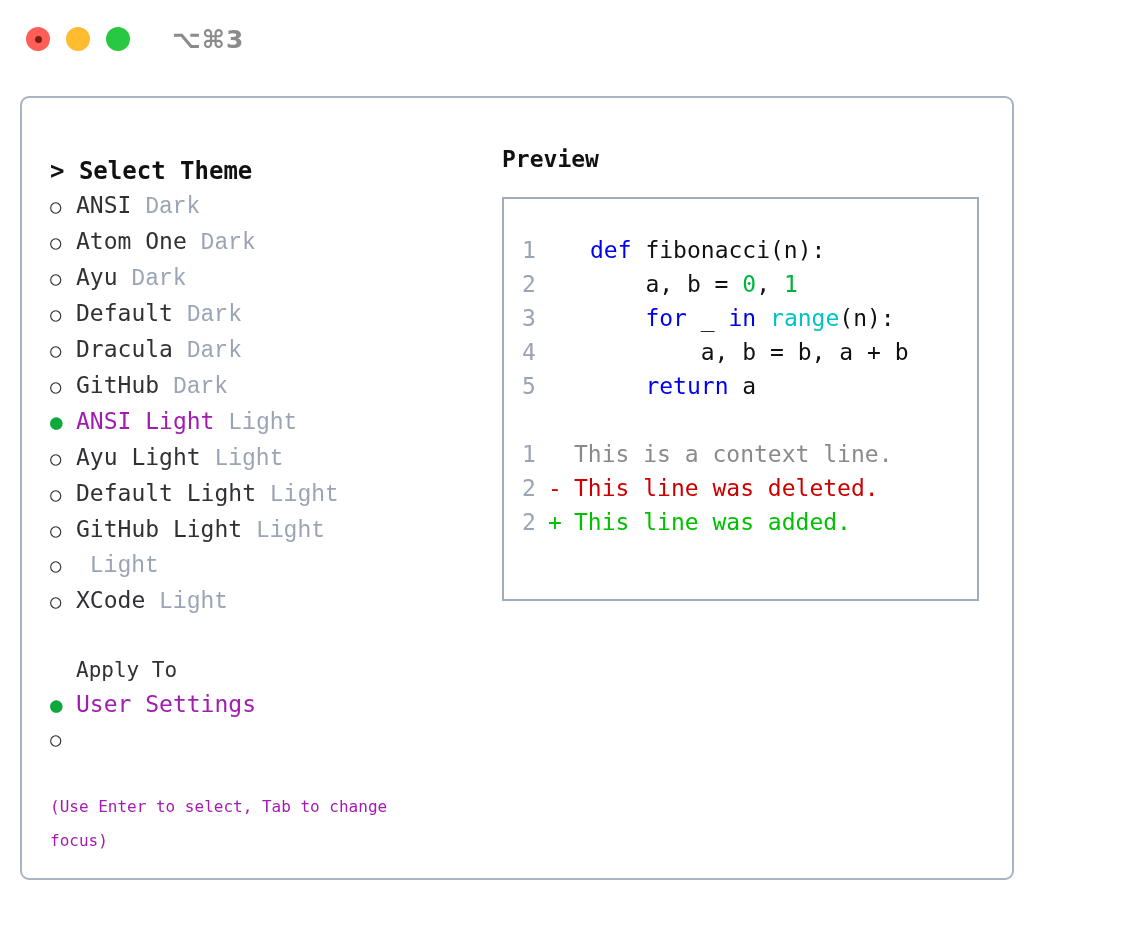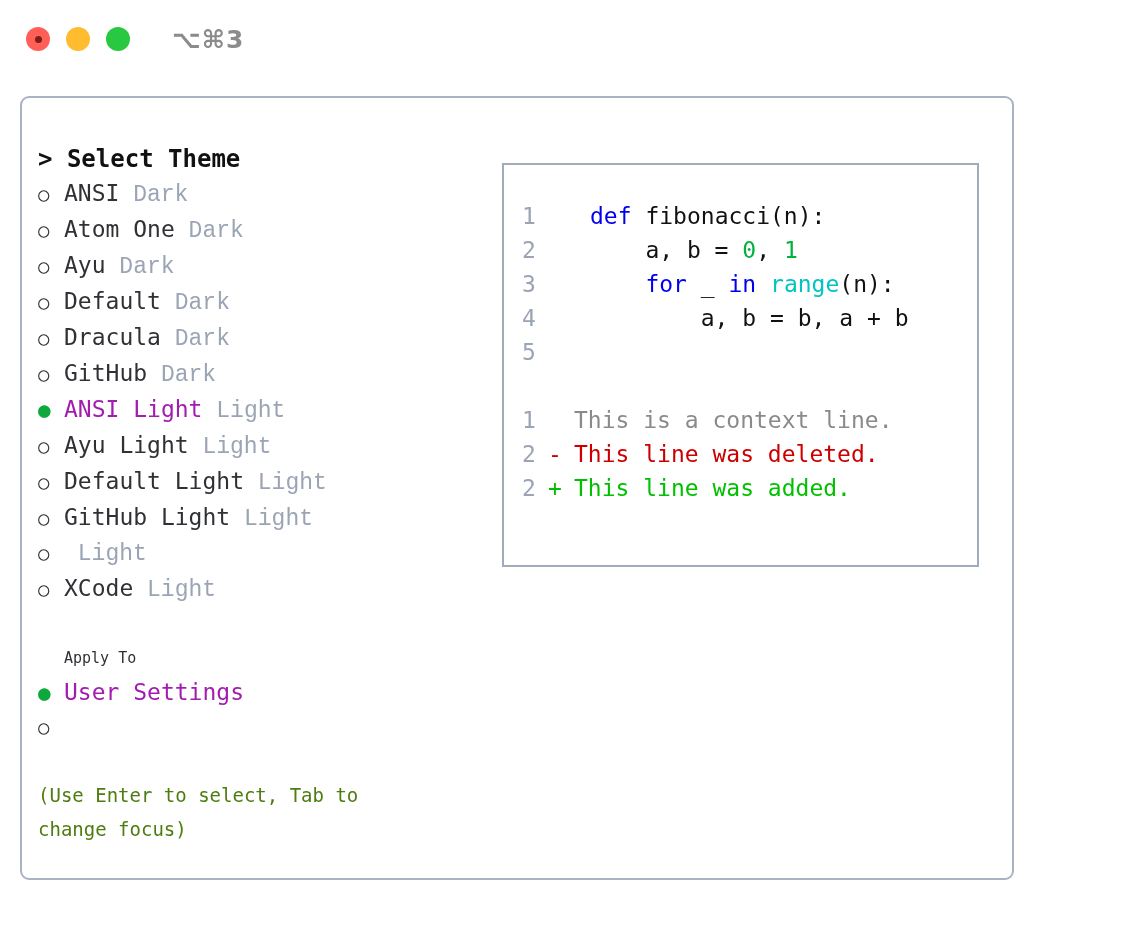--- a/index.html
+++ b/index.html
@@ -49,22 +49,23 @@
   }
   .card-inner {
     display: flex;
     padding: 44px 0 0 0;
     height: 100%;
   }
 
   
   .left-pane {
     width: 462px;
-    padding-left: 16px;
+    padding-left: 28px;
     flex: none;
+    margin-top: 12px;
   }
   .section-title {
     font-size: 24px;
     font-weight: 700;
     color: #111111;
     line-height: 34px;
     white-space: pre;
     letter-spacing: 0px;
   }
   .opt-list { margin: 0; padding: 0; }
@@ -83,33 +84,33 @@
     font-size: 19px;
     color: #2f3135;
   }
   .opt.selected .bullet { color: #0fa83c; font-size: 21px; }
   .opt-name { color: #2f3135; }
   .opt.selected .opt-name { color: #a21caf; }
   .opt-kind { color: #9ba4b5; font-family: Liberation Mono, monospace; }
   .opt.selected .opt-kind { color: #9ba4b5; }
 
   .apply-title {
-    font-size: 15px;
+    font-size: 21px;
     line-height: 34px;
     color: #2f3135;
     padding-left: 26px;
     white-space: pre;
   }
   .spacer-lg { height: 34px; }
   .spacer-md { height: 34px; }
 
   .hint {
-    font-size: 19px;
-    line-height: 34px;
-    color: #4d7c0f;
+    font-size: 16px;
+    line-height: 34px;
+    color: #a21caf;
     width: 400px;
     white-space: pre-wrap;
     word-break: break-word;
   }
 
   
   .right-pane {
     flex: 1;
     padding-left: 18px;
   }
@@ -194,28 +195,29 @@
           <div class="opt selected"><span class="bullet">●</span><span class="opt-name">User Settings</span></div>
           <div class="opt"><span class="bullet">○</span></div>
         </div>
 
       <div class="spacer-md"></div>
 
       <div class="hint">(Use Enter to select, Tab to change focus)</div>
     </div>
 
     <div class="right-pane">
+      <div class="preview-label">Preview</div>
 
       <div class="preview-box">
         <div id="code-block">
             <div class="code-line"><span class="ln">1</span><span class="code-text"><span class="tok-kw">def </span><span class="tok-id">fibonacci(n):</span></span></div>
             <div class="code-line"><span class="ln">2</span><span class="code-text"><span class="tok-id">    a, b = </span><span class="tok-num">0</span><span class="tok-id">, </span><span class="tok-num">1</span></span></div>
             <div class="code-line"><span class="ln">3</span><span class="code-text"><span class="tok-id">    </span><span class="tok-kw">for</span><span class="tok-id"> _ </span><span class="tok-kw">in</span><span class="tok-id"> </span><span class="tok-fn">range</span><span class="tok-id">(n):</span></span></div>
             <div class="code-line"><span class="ln">4</span><span class="code-text"><span class="tok-id">        a, b = b, a + b</span></span></div>
-            <div class="code-line"><span class="ln">5</span></div>
+            <div class="code-line"><span class="ln">5</span><span class="code-text"><span class="tok-id">    </span><span class="tok-kw">return</span><span class="tok-id"> a</span></span></div>
           </div>
         <div class="diff-gap"></div>
         <div id="diff-block">
             <div class="diff-line"><span class="ln">1</span><span class="diff-mark diff-ctx"> </span><span class="diff-ctx">This is a context line.</span></div>
             <div class="diff-line"><span class="ln">2</span><span class="diff-mark diff-del">-</span><span class="diff-del">This line was deleted.</span></div>
             <div class="diff-line"><span class="ln">2</span><span class="diff-mark diff-add">+</span><span class="diff-add">This line was added.</span></div>
           </div>
       </div>
     </div>
 

